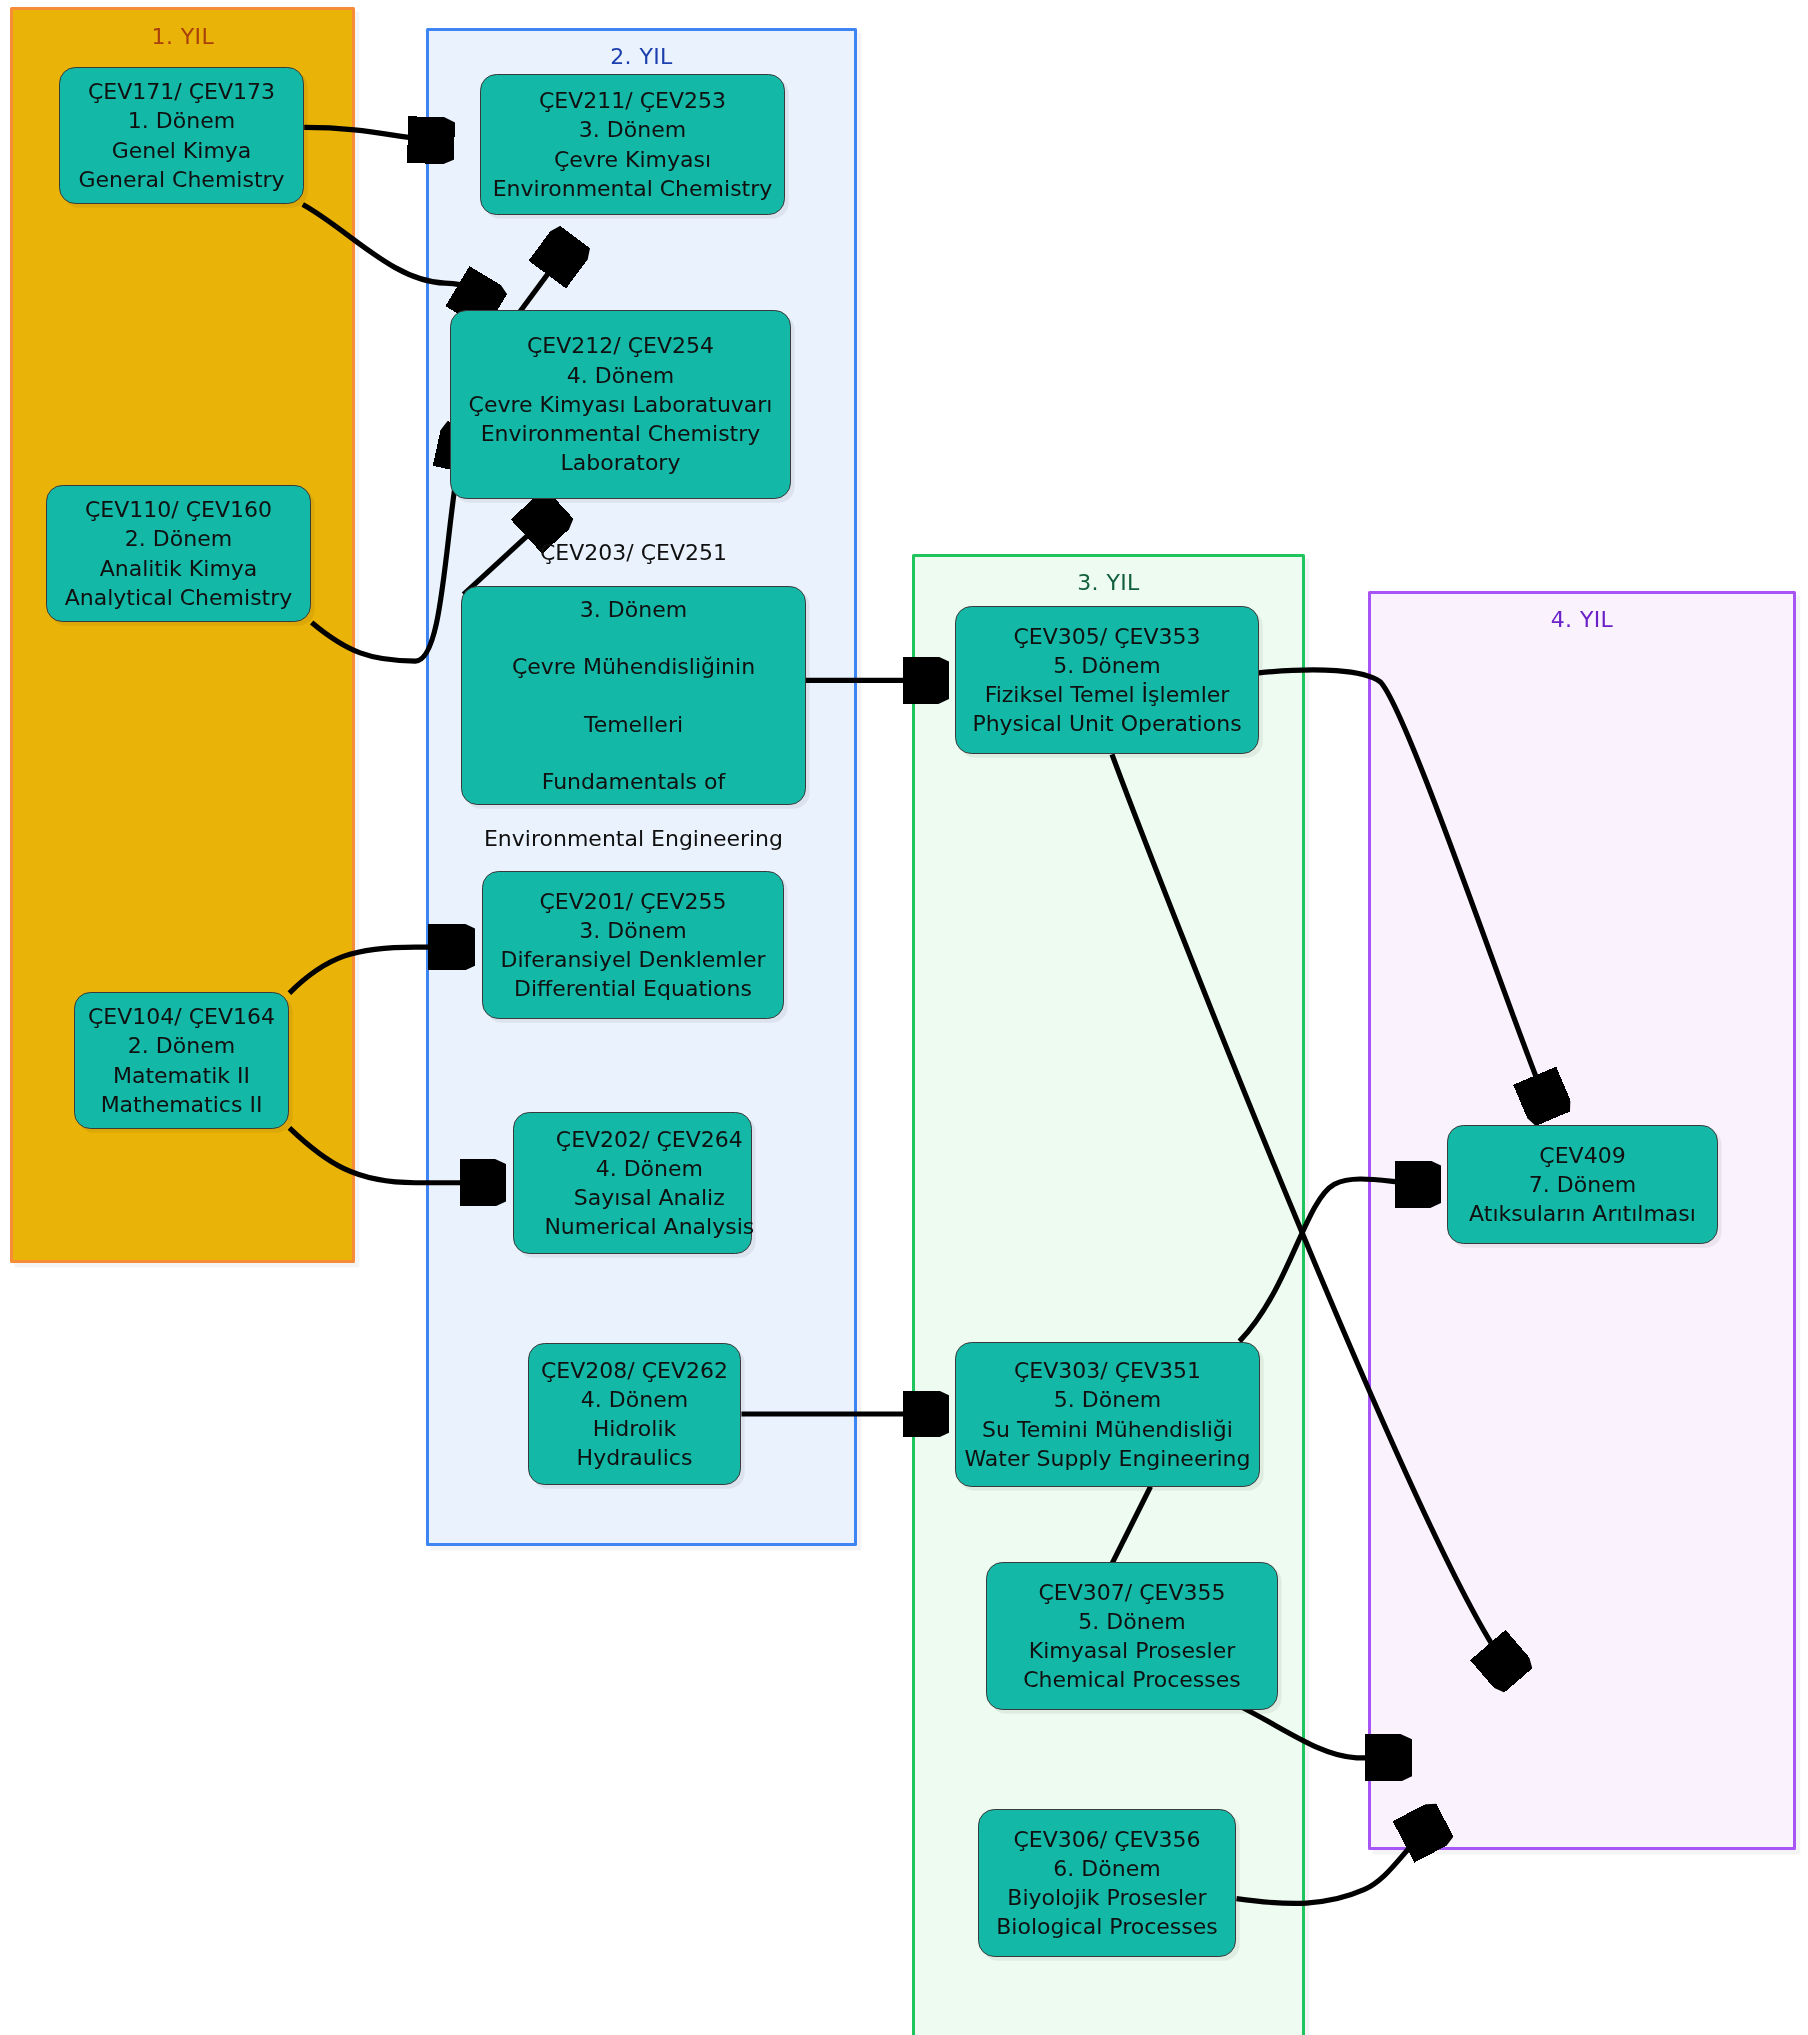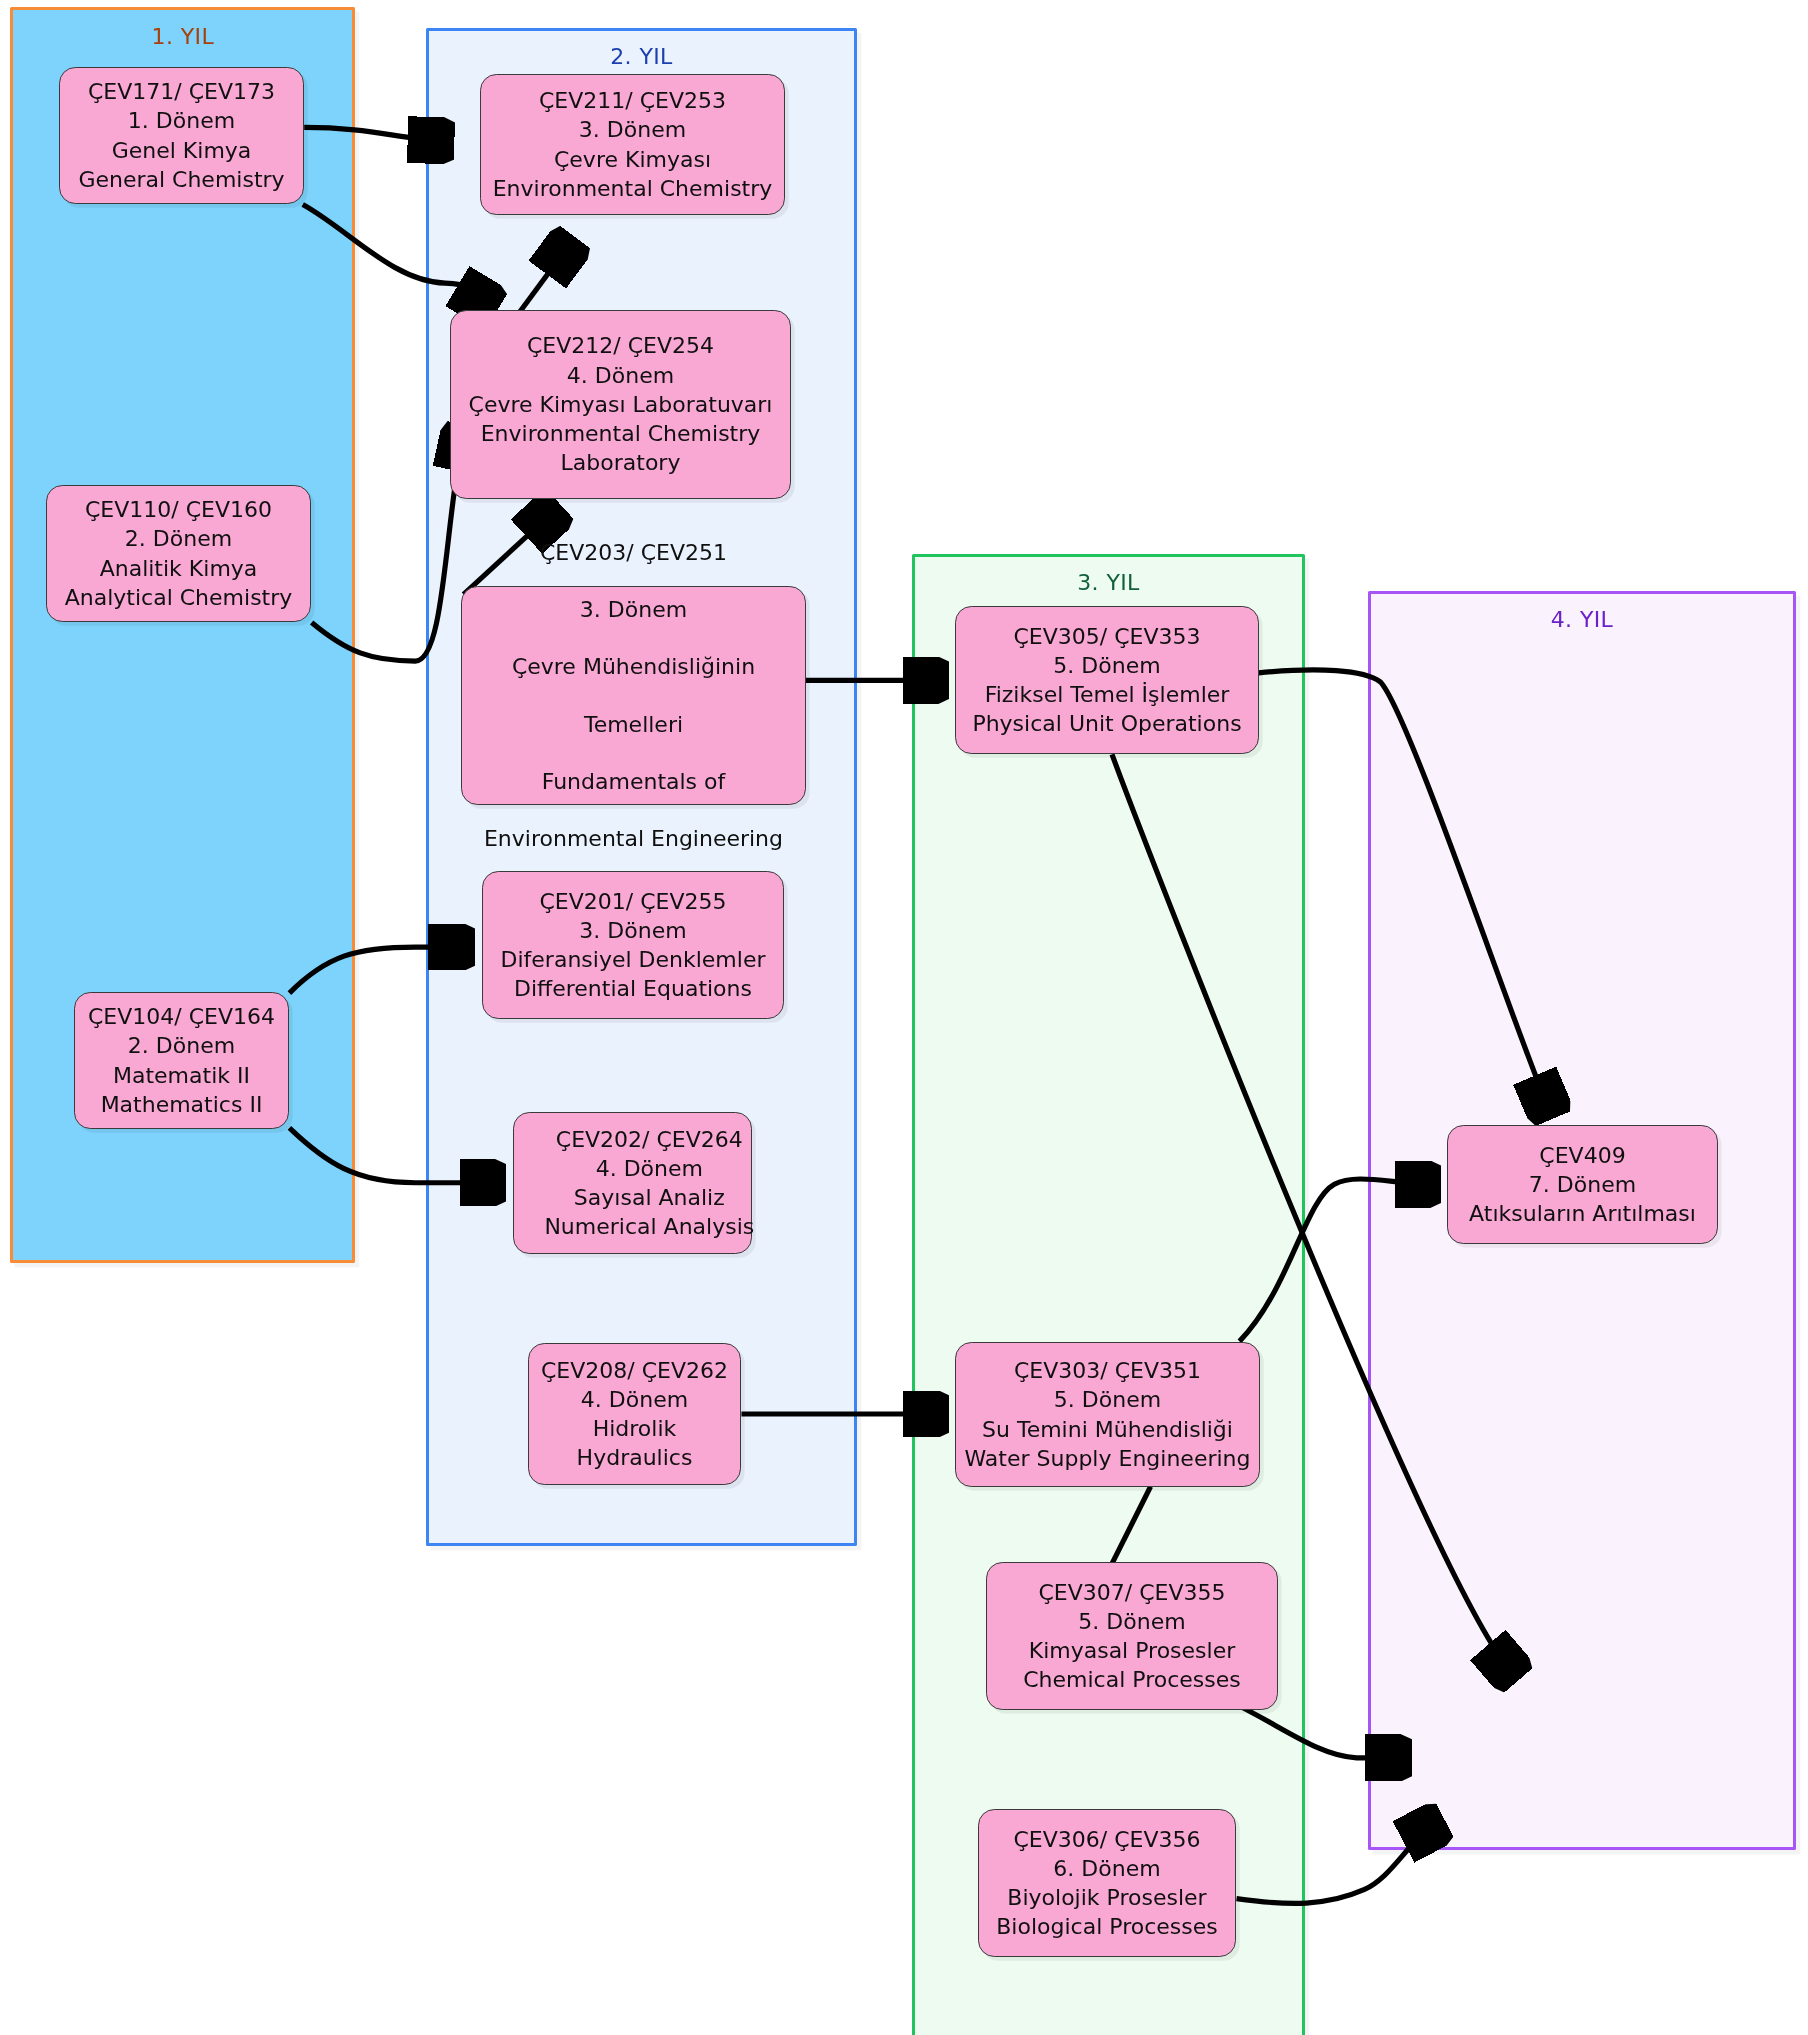--- a/index.html
+++ b/index.html
@@ -5,36 +5,36 @@
   html,body{margin:0;padding:0;background:#ffffff;}
   body{width:1809px;height:2035px;position:relative;overflow:hidden;
        font-family:"DejaVu Sans","Liberation Sans",sans-serif;}
   #canvas{position:absolute;left:0;top:0;width:1809px;height:2035px;}
 
   .cluster{position:absolute;border-width:3.7px;border-style:solid;border-radius:1.5px;
            box-shadow:4.4px 4.4px 0 0 rgba(0,0,0,0.045);box-sizing:border-box;}
   .cluster-title{position:absolute;left:0;right:0;top:13.3px;text-align:center;
                  font-size:22px;letter-spacing:0.4px;}
 
-  .node{position:absolute;background:#f9a8d4;border:1.9px solid #3a3a3a;border-radius:16.3px;
+  .node{position:absolute;background:#14b8a6;border:1.9px solid #3a3a3a;border-radius:16.3px;
         box-shadow:3.7px 3.7px 0 0 rgba(0,0,0,0.06);box-sizing:border-box;
         display:flex;flex-direction:column;align-items:center;justify-content:center;
         font-size:22px;line-height:1.33;color:#101010;text-align:center;padding:7.4px 10.4px;}
   .node .ln{display:block;white-space:nowrap;}
 
   svg.edges{position:absolute;left:0;top:0;width:1809px;height:2035px;overflow:visible;
             pointer-events:none;}
   svg.edges path{fill:none;stroke:#000000;stroke-width:7;stroke-linecap:butt;stroke-linejoin:round;}
 </style>
 </head>
 <body>
 
 <div id="canvas">
 
-  <div class="cluster" id="cl-y1" style="left: 10.4px; top: 7.4px; width: 345px; height: 1256px; border-color: rgb(246, 139, 56); background: #7dd3fc;">
+  <div class="cluster" id="cl-y1" style="left: 10.4px; top: 7.4px; width: 345px; height: 1256px; border-color: rgb(246, 139, 56); background: #eab308;">
     <div class="cluster-title" style="color: rgb(168, 64, 12);">1. YIL</div>
   </div>
   <div class="cluster" id="cl-y2" style="left: 426px; top: 28px; width: 431px; height: 1518px; border-color: rgb(61, 133, 242); background: rgb(234, 242, 254);">
     <div class="cluster-title" style="color: rgb(28, 63, 174);">2. YIL</div>
   </div>
   <div class="cluster" id="cl-y3" style="left: 912px; top: 554px; width: 393px; height: 1656px; border-color: rgb(33, 197, 93); background: rgb(237, 251, 241);">
     <div class="cluster-title" style="color: rgb(18, 96, 59);">3. YIL</div>
   </div>
   <div class="cluster" id="cl-y4" style="left: 1368px; top: 591px; width: 428px; height: 1259px; border-color: rgb(168, 85, 247); background: rgb(250, 243, 254);">
     <div class="cluster-title" style="color: rgb(107, 33, 200);">4. YIL</div>

